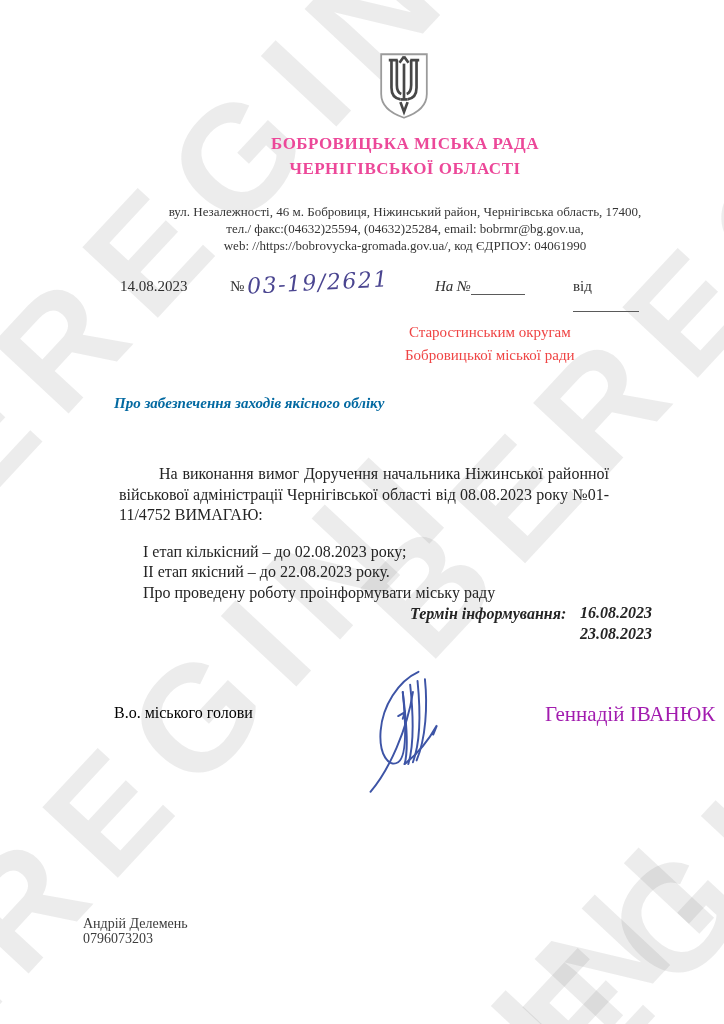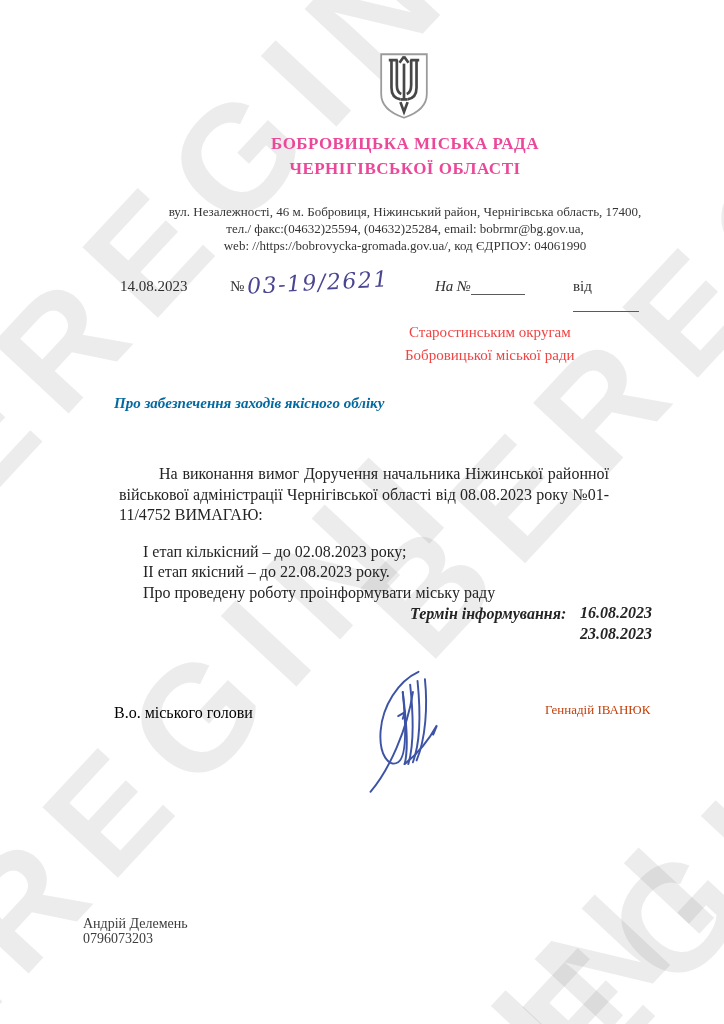--- a/index.html
+++ b/index.html
@@ -57,21 +57,21 @@
     position:absolute;left:307px;top:1px;
     font-weight:700;font-style:italic;
   }
   .term-dates{
     position:absolute;left:477px;top:0;
     font-weight:700;font-style:italic;line-height:20.5px;
   }
   
   .sig-position{position:absolute;left:114px;top:704px;font-size:16px;color:#000000;}
   .sig-scribble{position:absolute;left:352px;top:664px;width:120px;height:130px;}
-  .sig-name{position:absolute;left:545px;top:702px;font-size:13px;color:#c2410c;}
+  .sig-name{position:absolute;left:545px;top:702px;font-size:21px;color:#a21caf;}
   
   .executor{position:absolute;left:83px;top:916px;font-size:14px;line-height:15px;color:#3c3c3c;}
 </style>
 </head>
 <body>
 
 <div class="page">
 
   <div>
     <span class="wm" style="left:160px;top:240px">BEREGINI</span>

